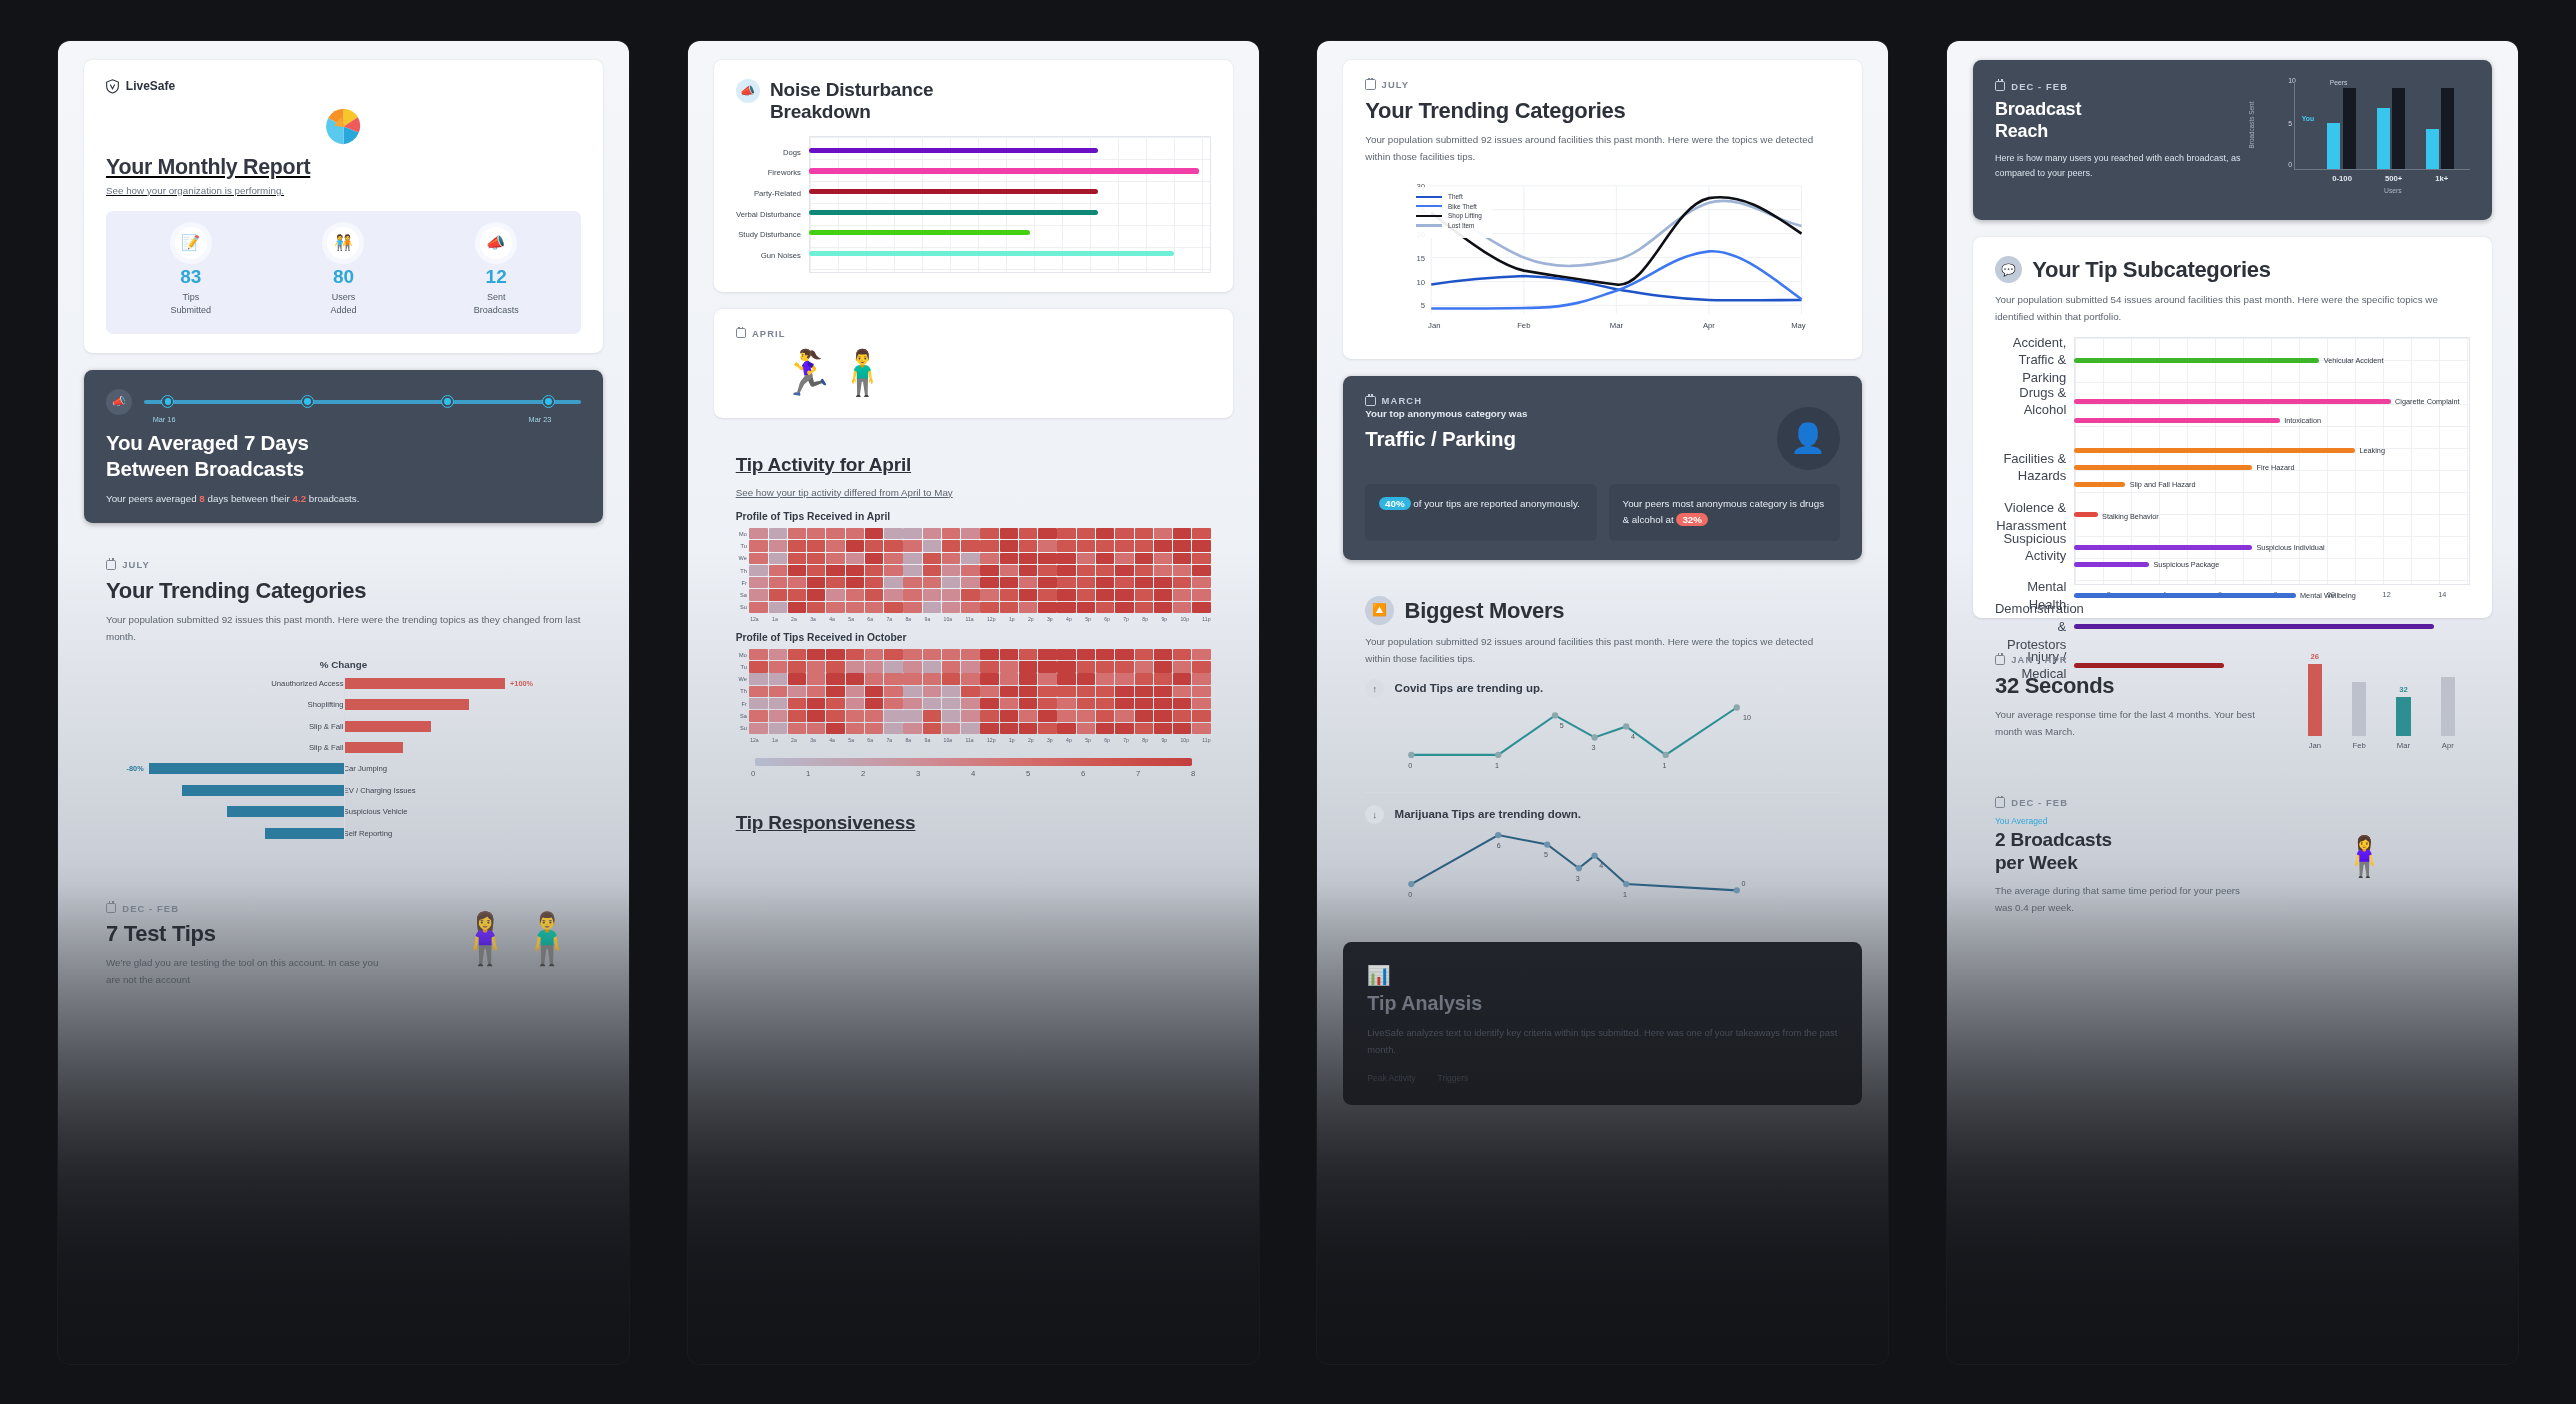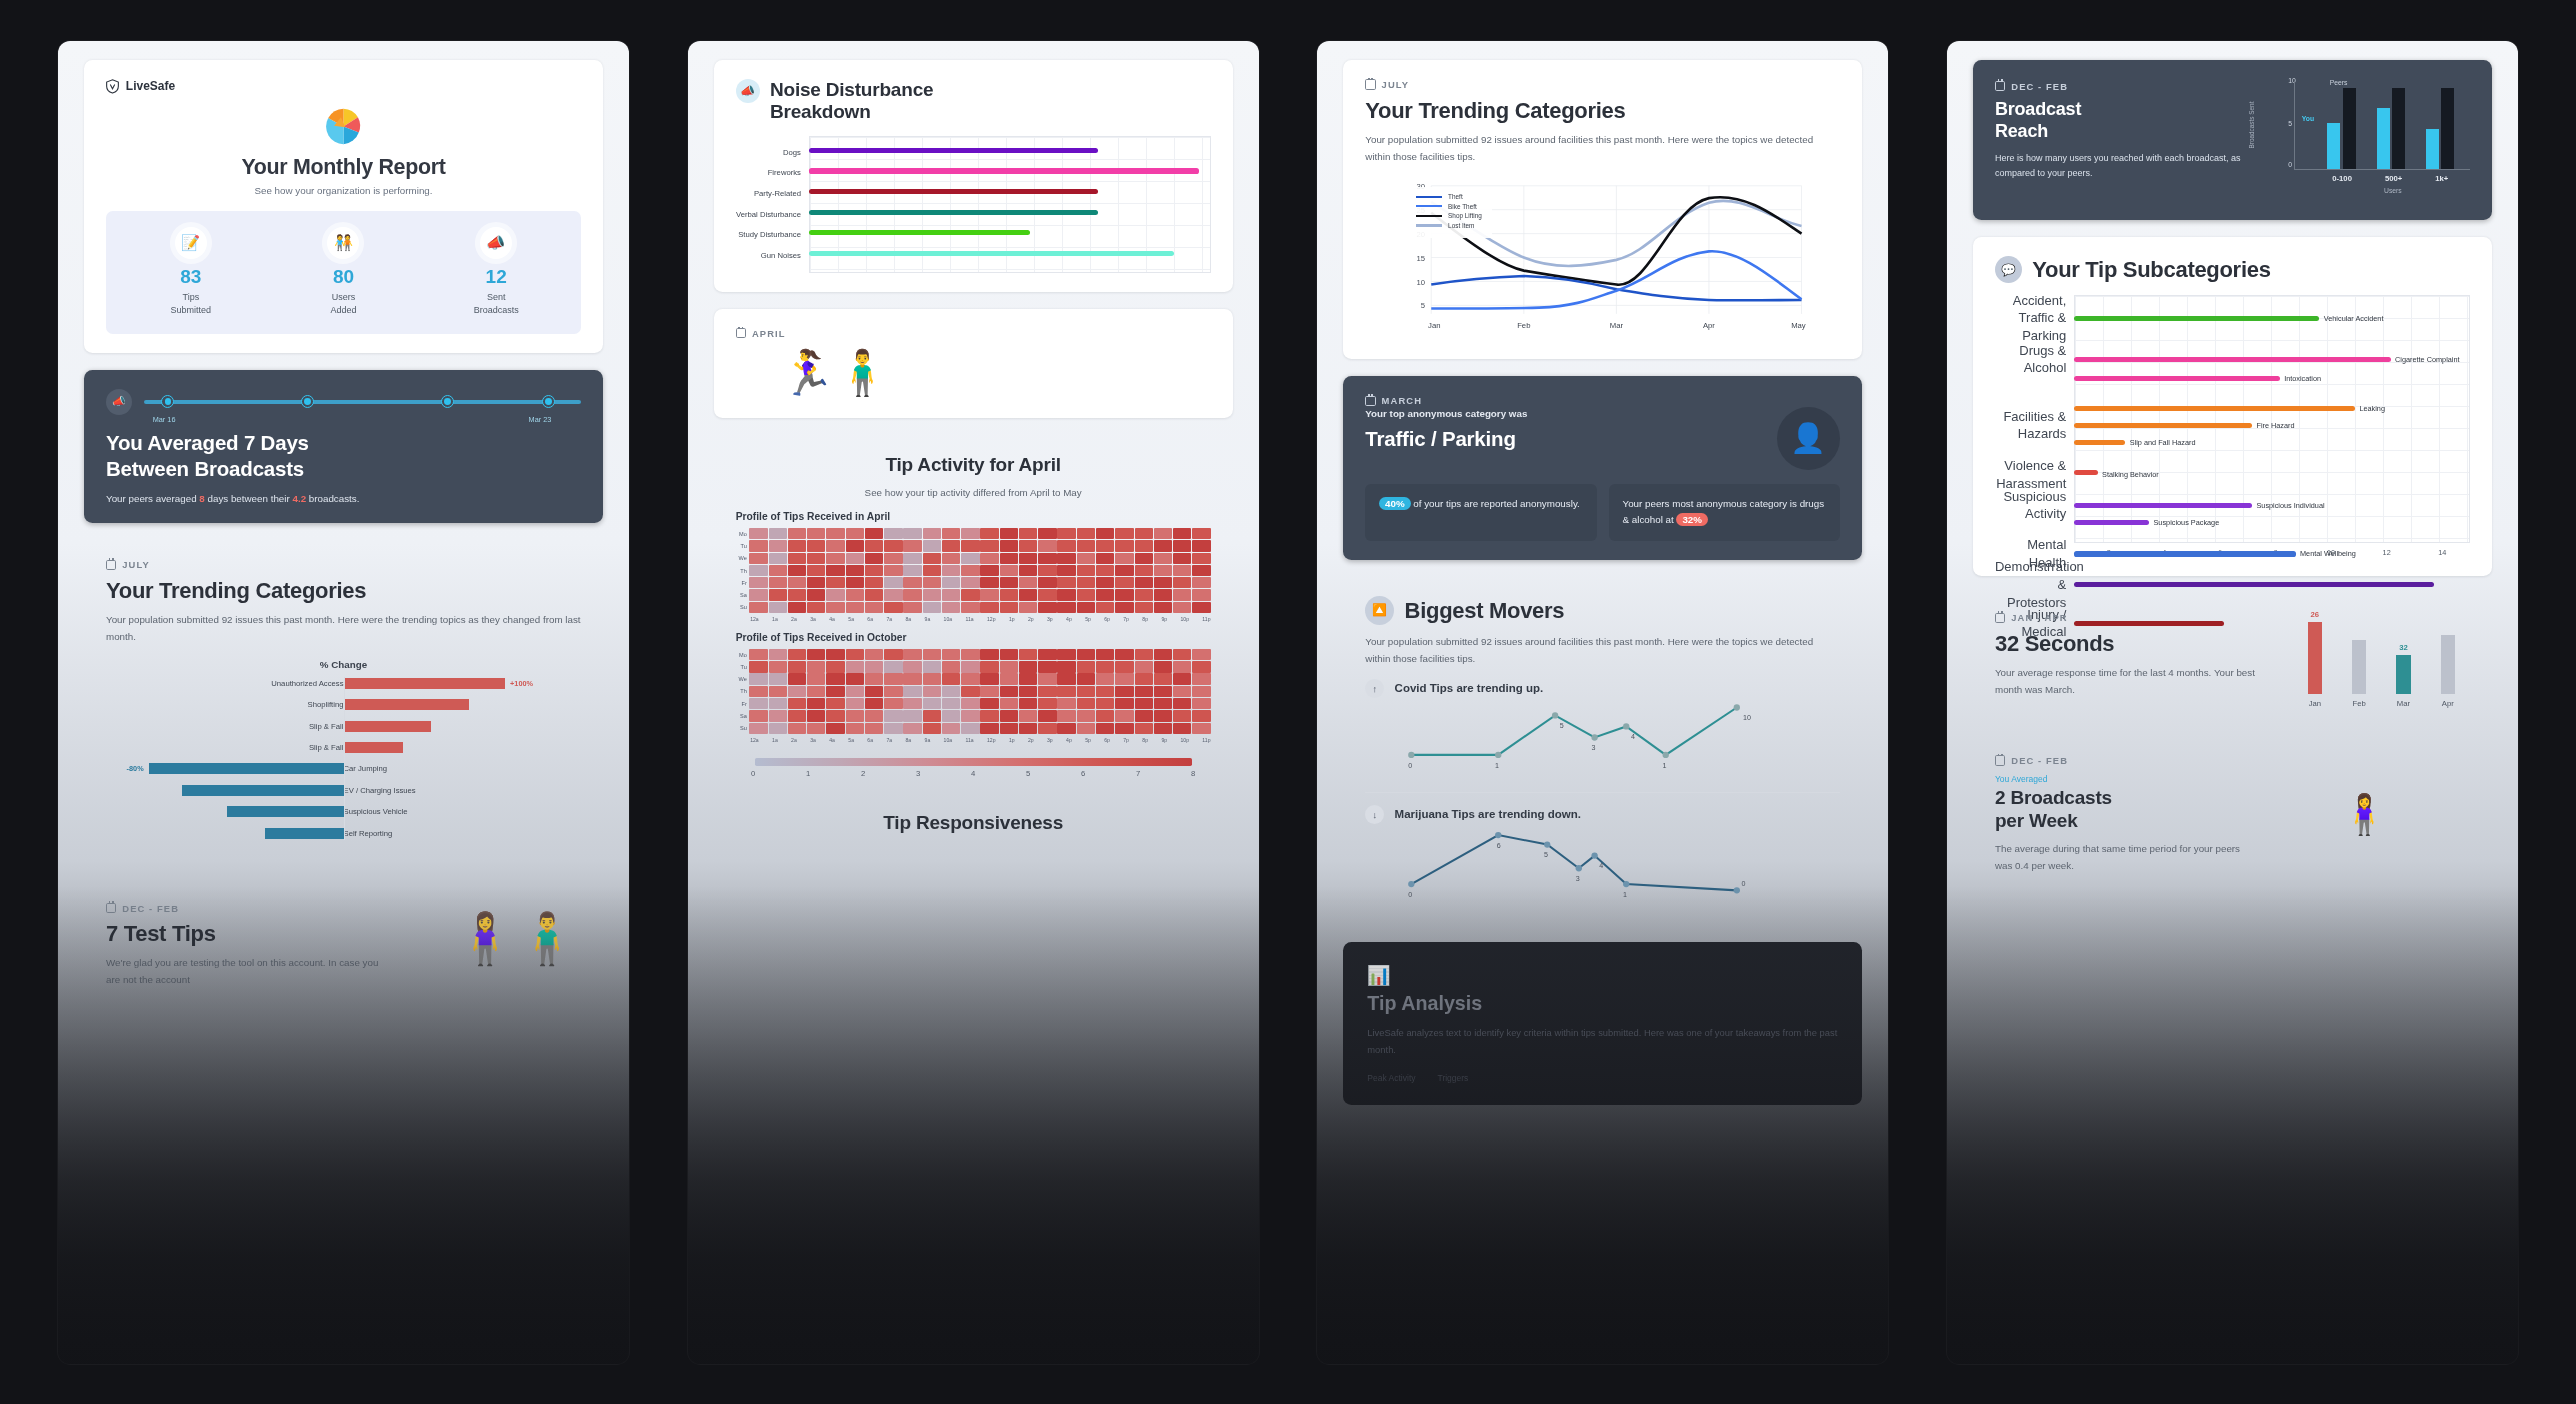--- a/index.html
+++ b/index.html
@@ -52,21 +52,21 @@
   .eyebrow { display:flex; align-items:center; gap:6px; font-size:9.4px; letter-spacing:1.1px;
              color:#7b8490; font-weight:600; margin-bottom:7.7px; }
   .eyebrow.light { color:#c7cfdb; }
   .cal { width:10.3px; height:10.3px; border:1.2px solid currentColor; border-radius:1.7px; position:relative; flex:none;}
   .cal::before{content:"";position:absolute;top:-2.6px;left:1.7px;width:1.7px;height:2.6px;background:currentColor;}
   .cal::after{content:"";position:absolute;top:-2.6px;right:1.7px;width:1.7px;height:2.6px;background:currentColor;}
 
   h1.big { font-size: 22px; font-weight: 700; color:#2c313a; line-height:1.15; letter-spacing:-0.3px;}
   h2.mid { font-size: 19px; font-weight: 700; color:#2c313a; line-height:1.18; letter-spacing:-0.2px;}
   .sub { font-size: 9.8px; color:#5d6570; line-height:1.75; margin-top:7.7px; }
-  .center { text-align: center; }
+  .center { text-align: left; text-decoration: underline; }
 
   
   .hero-logo { width:39px;height:39px;margin:13.7px auto 8.5px; position:relative; }
   .hero-title { font-size:21.4px; font-weight:700; color:#333842; letter-spacing:-0.3px; }
   .hero-sub { font-size:9.8px; color:#697280; margin-top:5.1px; }
   .stats {
     margin-top:15.4px; background:#eceffa; border-radius:6.8px; padding:15.4px 8.5px 17px;
     display:flex; justify-content:space-around;
   }
   .stat { text-align:center; width:33%; }
@@ -1092,20 +1092,21 @@
             </div>
           </div>
         </div>
       </div>
 
       <div class="card">
         <div class="hdr" style="align-items:center">
           <div class="round-ic" style="background:#c2cbda;width:27px;height:27px">💬</div>
           <h1 class="big">Your Tip Subcategories</h1>
         </div>
+        <div class="sub">Your population submitted 54 issues around facilities this past month. Here were the specific topics we identified within that portfolio.</div>
 
         <div style="position:relative;margin-top:12px">
           <div style="display:flex">
               <div style="width:79px"></div>
             <div class="gridbox" style="flex:1;height:248px"></div>
             </div>
           <div style="position:absolute;inset:0;padding:8.5px 0">
             <div class="sc-lane" style="height:29px">
               <div class="sc-lbl">Accident, Traffic &amp; Parking</div>
               <div style="flex:1;display:flex;align-items:center">

